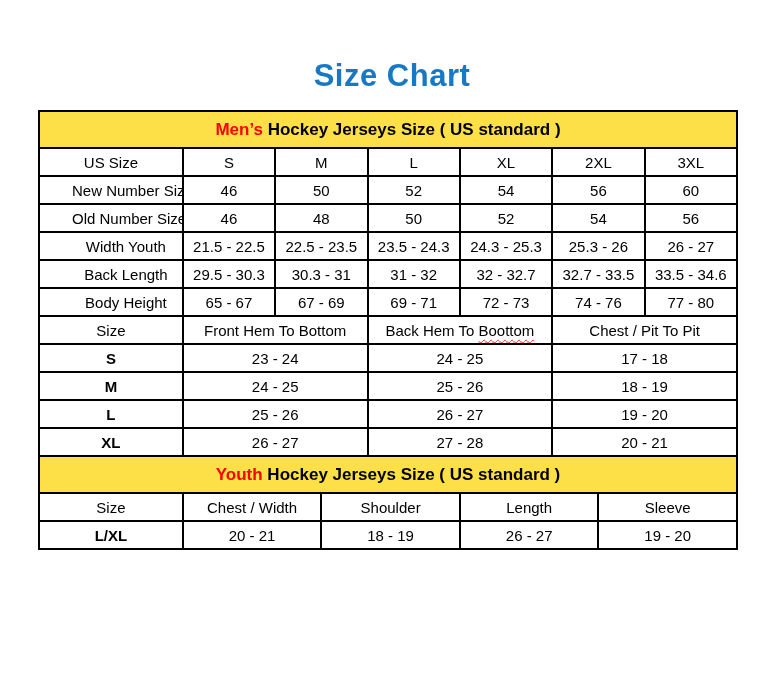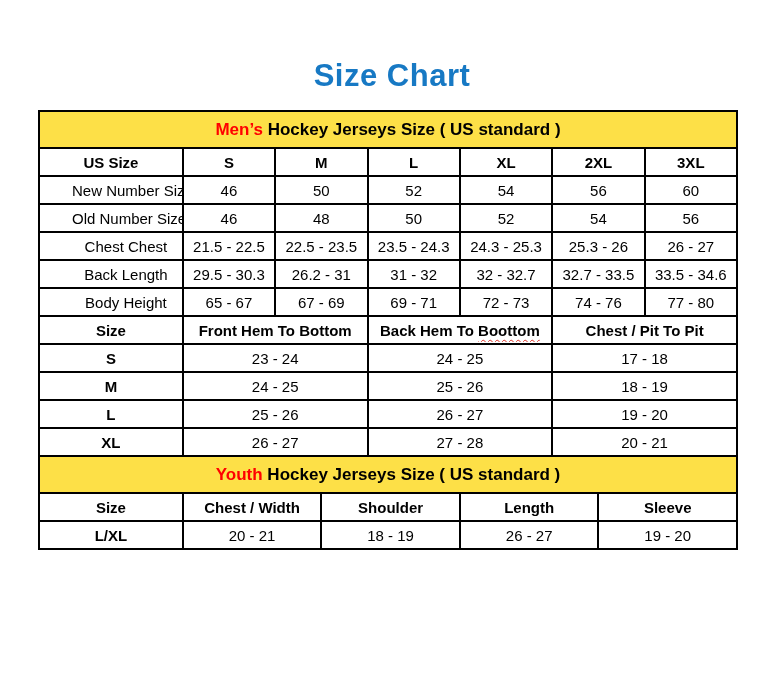--- a/index.html
+++ b/index.html
@@ -41,21 +41,21 @@
   .szt th, .szt td {
     border: 2px solid #000000;
     text-align: center;
     vertical-align: middle;
     height: 26px;
     font-size: 15px;
     padding: 0 2px;
     overflow: hidden;
     white-space: nowrap;
   }
-  .szt thead th { font-weight: bold; border-radius: 13px; }
+  .szt thead th { font-weight: normal; }
   .szt td { font-weight: normal; }
   .szt td.lbl { font-weight: bold; }
   .szt.mens td.lbl { font-weight: normal; padding-left: 32px; }
   col.c-label { width: 20.6%; }
   .mens  col.c-val { width: 13.233%; }
   .womens col.c-val { width: 26.467%; }
   .youth col.c-val { width: 19.85%; }
   .misspell {
     text-decoration: underline;
     text-decoration-style: wavy;
@@ -109,32 +109,32 @@
       <tr>
         <td class="lbl">Old Number Size</td>
         <td>46</td>
         <td>48</td>
         <td>50</td>
         <td>52</td>
         <td>54</td>
         <td>56</td>
       </tr>
       <tr>
-        <td class="lbl">Chest Chest</td>
+        <td class="lbl">Width Youth</td>
         <td>21.5 - 22.5</td>
         <td>22.5 - 23.5</td>
         <td>23.5 - 24.3</td>
         <td>24.3 - 25.3</td>
         <td>25.3 - 26</td>
         <td>26 - 27</td>
       </tr>
       <tr>
         <td class="lbl">Back Length</td>
         <td>29.5 - 30.3</td>
-        <td>26.2 - 31</td>
+        <td>30.3 - 31</td>
         <td>31 - 32</td>
         <td>32 - 32.7</td>
         <td>32.7 - 33.5</td>
         <td>33.5 - 34.6</td>
       </tr>
       <tr>
         <td class="lbl">Body Height</td>
         <td>65 - 67</td>
         <td>67 - 69</td>
         <td>69 - 71</td>

